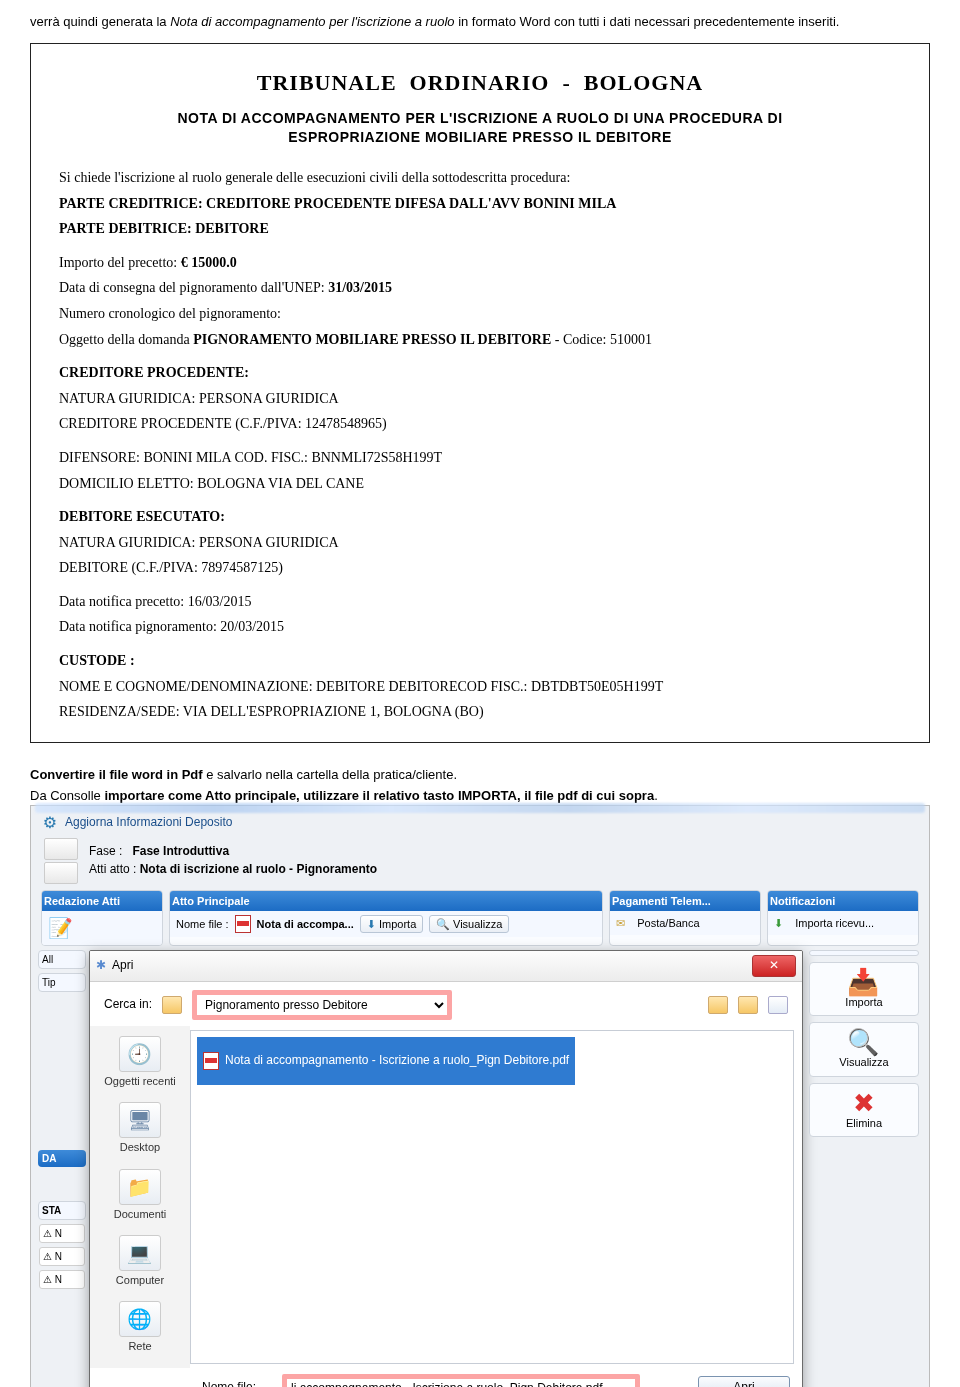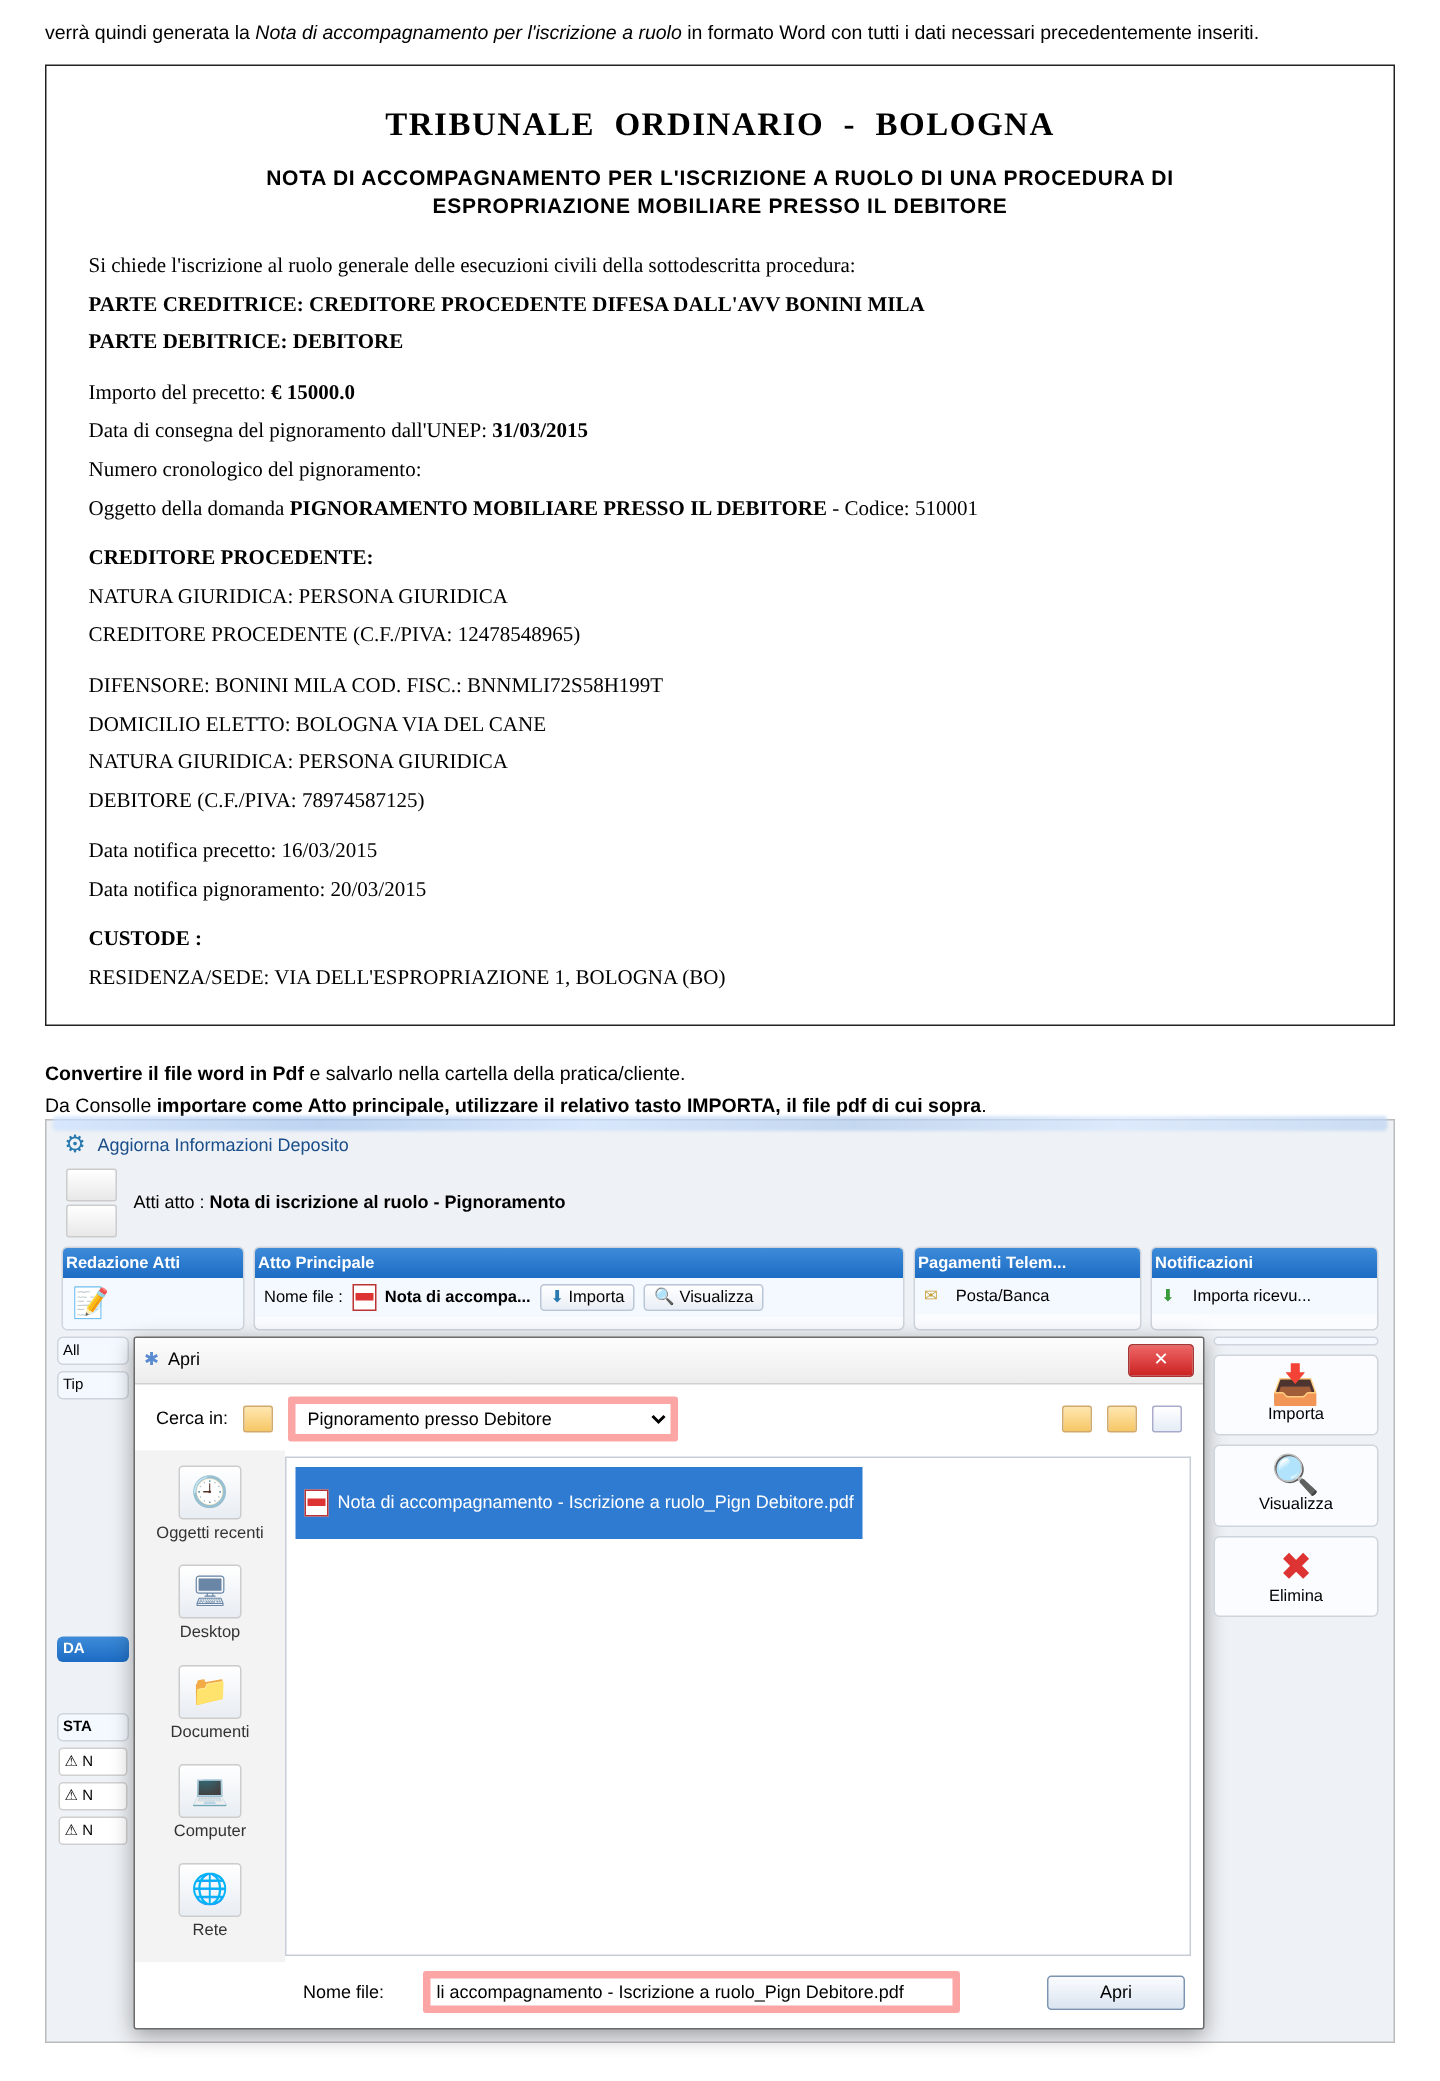--- a/index.html
+++ b/index.html
@@ -76,25 +76,27 @@
     <p class="b">PARTE DEBITRICE: DEBITORE</p>
     <p class="mt"><span>Importo del precetto:  </span><span class="b">€ 15000.0</span></p>
     <p><span>Data di consegna del pignoramento  dall'UNEP: </span><span class="b">31/03/2015</span></p>
     <p>Numero cronologico  del pignoramento:</p>
     <p><span>Oggetto della domanda </span><span class="b">PIGNORAMENTO MOBILIARE PRESSO IL DEBITORE</span><span> - Codice:  510001</span></p>
     <p class="b mt">CREDITORE PROCEDENTE:</p>
     <p>NATURA GIURIDICA: PERSONA GIURIDICA</p>
     <p>CREDITORE PROCEDENTE (C.F./PIVA: 12478548965)</p>
     <p class="mt">DIFENSORE: BONINI MILA COD. FISC.: BNNMLI72S58H199T</p>
     <p>DOMICILIO ELETTO:  BOLOGNA VIA DEL CANE</p>
+    <p class="b mt">DEBITORE ESECUTATO:</p>
     <p>NATURA GIURIDICA: PERSONA GIURIDICA</p>
     <p>DEBITORE (C.F./PIVA: 78974587125)</p>
     <p class="mt">Data notifica precetto:  16/03/2015</p>
     <p>Data notifica pignoramento:  20/03/2015</p>
     <p class="b mt">CUSTODE :</p>
+    <p>NOME E COGNOME/DENOMINAZIONE: DEBITORE DEBITORECOD FISC.: DBTDBT50E05H199T</p>
     <p>RESIDENZA/SEDE: VIA DELL'ESPROPRIAZIONE 1, BOLOGNA (BO)</p>
   </div>
 
   <div class="instr2">
     <span class="b" style="font-weight:bold">Convertire il file word in Pdf</span><span> e salvarlo nella cartella della pratica/cliente.</span>
   </div>
   <div class="instr2" style="margin-bottom:2px">
     <span>Da Consolle </span><span style="font-weight:bold">importare come Atto principale, utilizzare il relativo tasto IMPORTA, il file pdf di cui sopra</span><span>.</span>
   </div>
 
@@ -115,20 +117,21 @@
     <div class="row1">
       <span class="gear">⚙</span>
       <span style="font-weight:normal;color:#1a4e8a">Aggiorna Informazioni Deposito</span>
     </div>
     <div class="row2">
       <div class="firmcol">
           <div></div>
           <div></div>
         </div>
       <div class="labels">
+        <div><span>Fase :</span>&nbsp;&nbsp;&nbsp;<span style="font-weight:bold">Fase Introduttiva</span></div>
         <div><span>Atti atto :</span>&nbsp;<span style="font-weight:bold">Nota di iscrizione al ruolo - Pignoramento</span></div>
       </div>
     </div>
 
     <div class="panels">
       <div class="panel" style="width:120px">
         <div class="hd">Redazione Atti</div>
         <div class="bd">
             <span style="font-size:20px;color:#2a5ea4">📝</span>
           </div>

